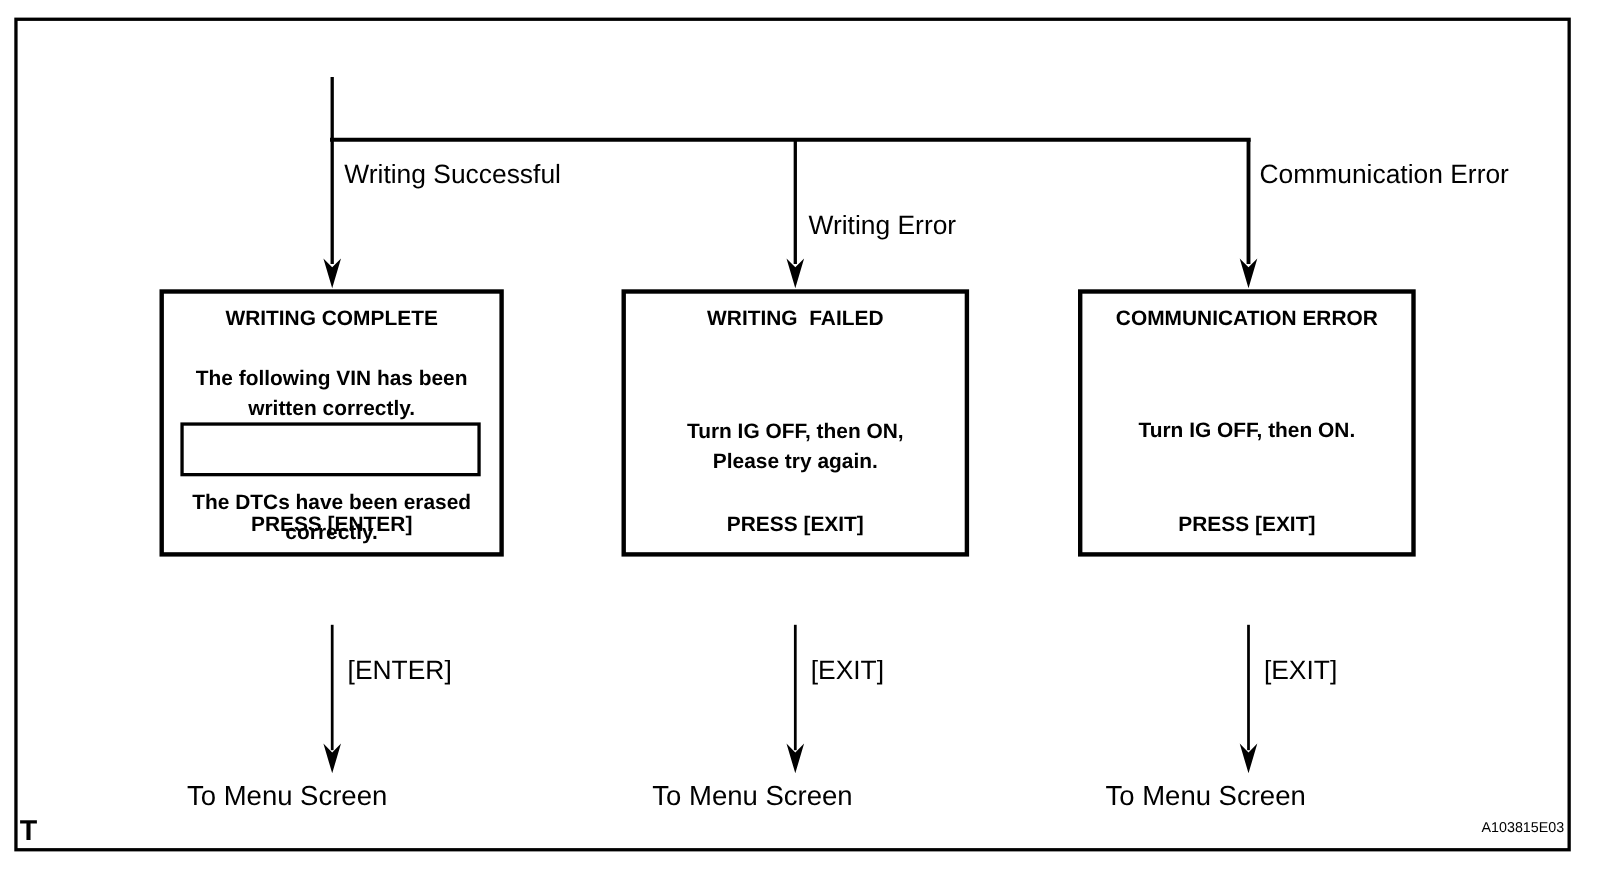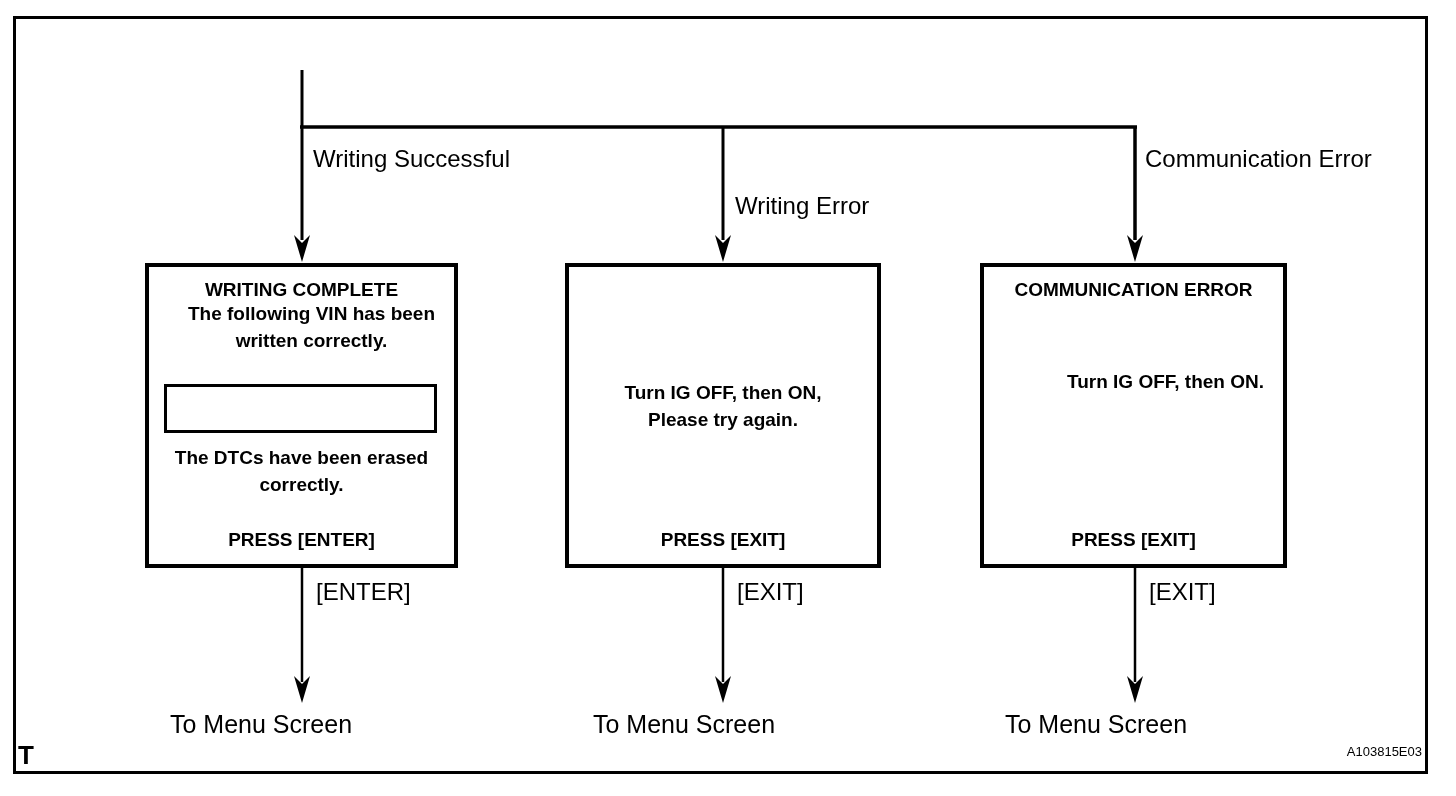--- a/index.html
+++ b/index.html
@@ -35,21 +35,21 @@
   .branch-label {
     position: absolute;
     font-size: 24px;
     line-height: 1.1;
     white-space: nowrap;
     color: #000;
   }
   .screen-box {
     position: absolute;
     top: 263px;
-    height: 305px;
+    height: 243px;
     border: 4px solid #000000;
     box-sizing: border-box;
     background: #ffffff;
   }
   .box-text {
     position: absolute;
     left: 0;
     width: 100%;
     text-align: center;
     font-weight: bold;
@@ -65,21 +65,21 @@
     left: 15px;
     top: 117px;
     width: 273px;
     height: 49px;
     border: 3px solid #000000;
     box-sizing: border-box;
     background: #ffffff;
   }
   .key-label {
     position: absolute;
-    top: 578px;
+    top: 596px;
     font-size: 24px;
     white-space: nowrap;
     color: #000;
   }
   .dest-label {
     position: absolute;
     top: 710px;
     width: 250px;
     text-align: left;
     font-size: 25px;
@@ -131,37 +131,38 @@
     <line x1="1135" y1="568" x2="1135" y2="682" stroke="#000" stroke-width="2.5"></line>
     <path d="M1135 703 L1127 676 L1135 684 L1143 676 Z" fill="#000"></path>
   </svg>
 
   <div class="branch-label" style="left:313px; top:146px;text-align:right;">Writing Successful</div>
   <div class="branch-label" style="left:735px; top:146px;margin-top:47px;">Writing Error</div>
   <div class="branch-label" style="left:1145px; top:146px;">Communication Error</div>
 
   <div class="screen-box" style="left:145px; width:313px;">
     <div class="box-text box-title">WRITING COMPLETE</div>
-    <div class="box-text" style="top:34px;margin-left:10px;">The following VIN has been
+    <div class="box-text" style="top:65px;">The following VIN has been
 written correctly.</div>
     <div class="vin-field"></div>
     <div class="box-text press-line">PRESS [ENTER]</div>
     <div class="box-text" style="top:178px;">The DTCs have been erased
 correctly.</div>
   </div>
 
   <div class="screen-box" style="left:565px; width:316px;">
+    <div class="box-text box-title">WRITING  FAILED</div>
     <div class="box-text" style="top:113px;">Turn IG OFF, then ON,
 Please try again.</div>
     <div class="box-text press-line">PRESS [EXIT]</div>
   </div>
 
   <div class="screen-box" style="left:980px; width:307px;">
     <div class="box-text box-title">COMMUNICATION ERROR</div>
-    <div class="box-text" style="top:102px;margin-left:32px;">Turn IG OFF, then ON.</div>
+    <div class="box-text" style="top:112px;">Turn IG OFF, then ON.</div>
     <div class="box-text press-line">PRESS [EXIT]</div>
   </div>
 
   <div class="key-label" style="left:316px;">[ENTER]</div>
   <div class="key-label" style="left:737px;">[EXIT]</div>
   <div class="key-label" style="left:1149px;">[EXIT]</div>
 
   <div class="dest-label" style="left:170px;">To Menu Screen</div>
   <div class="dest-label" style="left:593px;">To Menu Screen</div>
   <div class="dest-label" style="left:1005px;">To Menu Screen</div>

